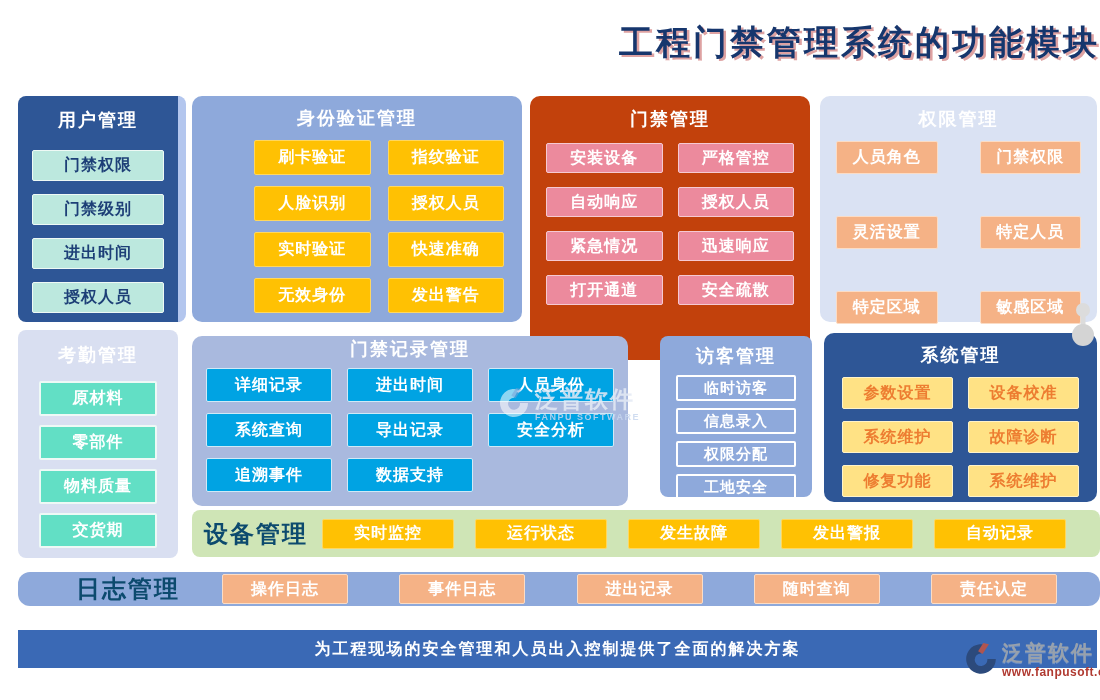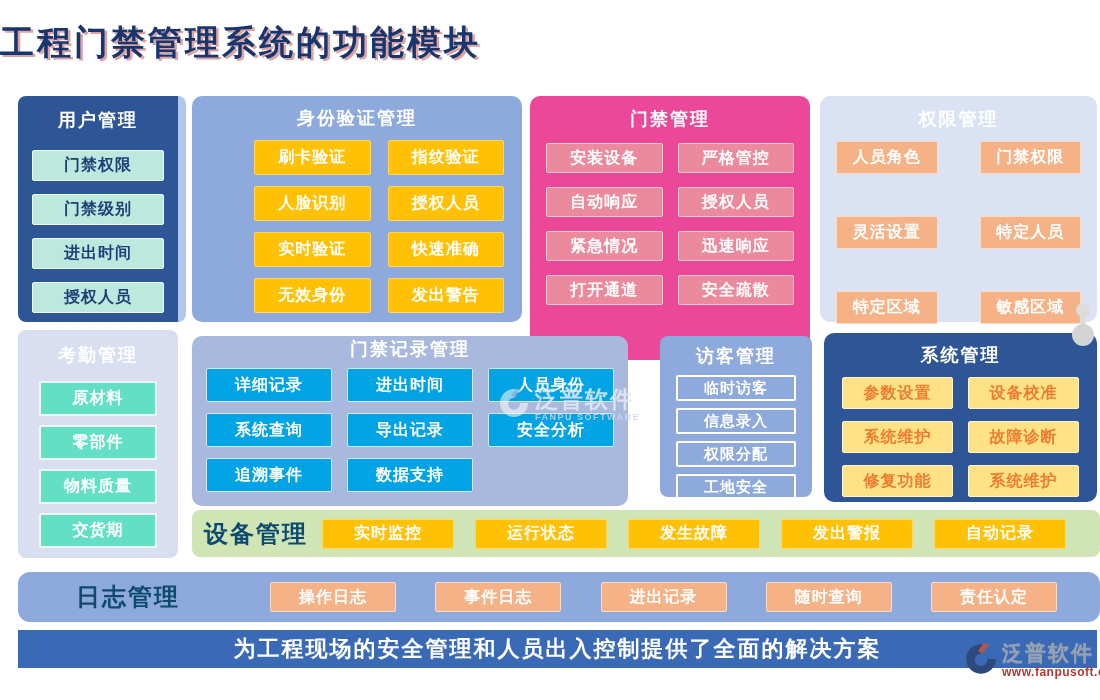--- a/index.html
+++ b/index.html
@@ -1,20 +1,20 @@
 <!DOCTYPE html>
 <html><head>
 <meta charset="utf-8">
 <style>
   html,body{margin:0;padding:0;background:#fff;}
   .canvas{position:relative;width:1100px;height:700px;background:#ffffff;overflow:hidden;
           font-family:"Liberation Sans","DejaVu Sans",sans-serif;}
 
   
-  .main-title{position:absolute;top:20px;left:0;width:100%;text-align:left;margin:0;
+  .main-title{position:absolute;top:20px;left:0;width:100%;text-align:right;margin:0;
     font-family:"Liberation Serif","DejaVu Serif",serif;font-size:34px;font-weight:700;
     letter-spacing:3px;color:#16366d;text-shadow:2.5px 1.5px 0 rgba(195,85,85,.55);}
 
   
   .panel{position:absolute;border-radius:10px;box-sizing:border-box;}
   .panel-title{text-align:center;font-size:18px;font-weight:700;color:#ffffff;letter-spacing:2px;}
 
   .chip{display:flex;align-items:center;justify-content:center;box-sizing:border-box;
         font-size:16px;font-weight:700;color:#ffffff;letter-spacing:1px;border-radius:2px;}
 
@@ -25,21 +25,21 @@
   .list-col{display:flex;flex-direction:column;align-items:center;}
   .p-user .list-col{margin-top:18px;gap:13px;}
   .p-user .chip{width:132px;height:31px;background:#bce8de;border:1px solid #eef9f5;color:#1d3f77;}
 
   .p-identity{left:192px;top:96px;width:330px;height:226px;background:#8ea9db;}
   .p-identity .panel-title{margin-top:10px;}
   .grid2{display:grid;grid-template-columns:1fr 1fr;}
   .p-identity .grid2{padding:10px 18px 0;column-gap:17px;row-gap:11px;margin-left:44px;}
   .p-identity .chip{height:35px;background:#ffc103;border:1px solid #ffd75e;}
 
-  .p-access{left:530px;top:96px;width:280px;height:264px;background:#ec4899;}
+  .p-access{left:530px;top:96px;width:280px;height:264px;background:#c2410c;}
   .p-access .panel-title{margin-top:11px;}
   .p-access .grid2{padding:12px 16px 0;column-gap:15px;row-gap:14px;}
   .p-access .chip{height:30px;background:#ec8a9d;border:1px solid #f6c9d2;}
 
   .p-permission{left:820px;top:96px;width:277px;height:226px;background:#dae2f3;}
   .p-permission .panel-title{margin-top:11px;}
   .p-permission .grid2{padding:10px 16px 0;column-gap:15px;row-gap:10px;gap:42px;}
   .p-permission .chip{height:33px;background:#f5b286;border:1px solid #fbdcc5;}
 
   
@@ -67,29 +67,29 @@
   
   .row-bar{position:absolute;display:flex;align-items:center;box-sizing:border-box;}
   .row-label{font-size:24px;font-weight:700;color:#0c4a6e;letter-spacing:2px;white-space:nowrap;}
   .row-list{flex:1;display:flex;justify-content:space-between;align-items:center;}
 
   .r-device{left:192px;top:510px;width:908px;height:47px;background:#cfe5b6;border-radius:8px;
             padding:0 34px 0 12px;}
   .r-device .row-list{margin-left:14px;}
   .r-device .chip{width:132px;height:30px;background:#ffc103;border:1px solid #ffd75e;}
 
-  .r-log{left:18px;top:572px;width:1082px;height:50px;background:#8ea9db;border-radius:12px;
-         padding:0 43px 0 58px;gap:48px;}
+  .r-log{left:18px;top:572px;width:1082px;height:34px;background:#8ea9db;border-radius:12px;
+         padding:0 43px 0 58px;}
   .r-log .row-list{margin-left:42px;}
   .r-log .chip{width:126px;height:30px;background:#f5b286;border:1px solid #fbdcc5;}
 
   
   .footer-bar{position:absolute;left:18px;top:630px;width:1079px;height:38px;background:#3a69b5;
     display:flex;align-items:center;justify-content:center;}
-  .footer-text{font-family:"Liberation Serif","DejaVu Serif",serif;font-size:22px;font-weight:700;
+  .footer-text{font-family:"Liberation Serif","DejaVu Serif",serif;font-size:16px;font-weight:700;
     color:#ffffff;letter-spacing:2px;}
 
   
   .brand{position:absolute;left:963px;top:641px;display:flex;align-items:flex-start;z-index:5;}
   .brand-text{margin-left:3px;}
   .brand-name{font-size:21px;font-weight:700;color:#98a1ac;letter-spacing:2px;line-height:24px;
               text-shadow:0 1px 0 rgba(255,255,255,.25);}
   .brand-url{font-size:12px;font-weight:700;color:#b03a31;letter-spacing:.5px;}
 
   

